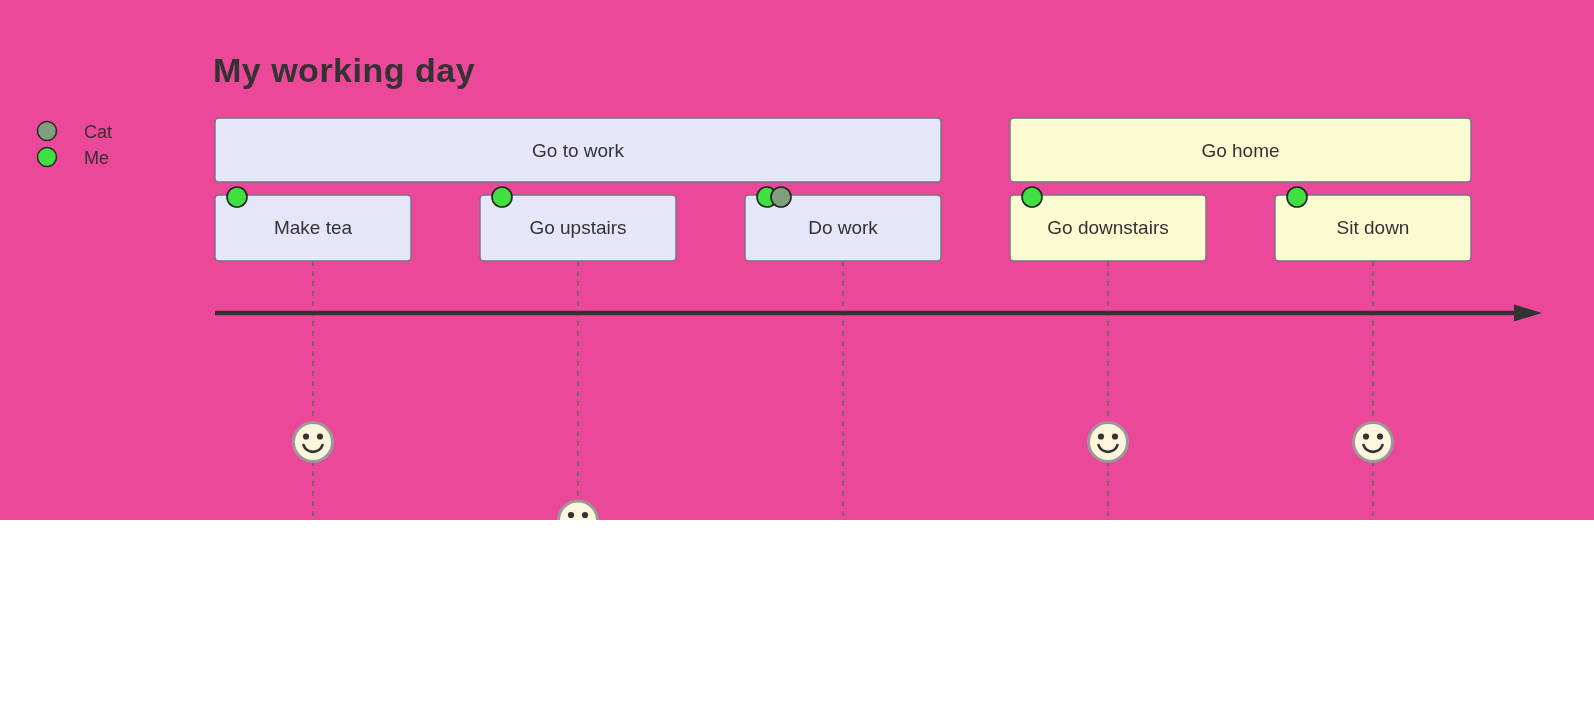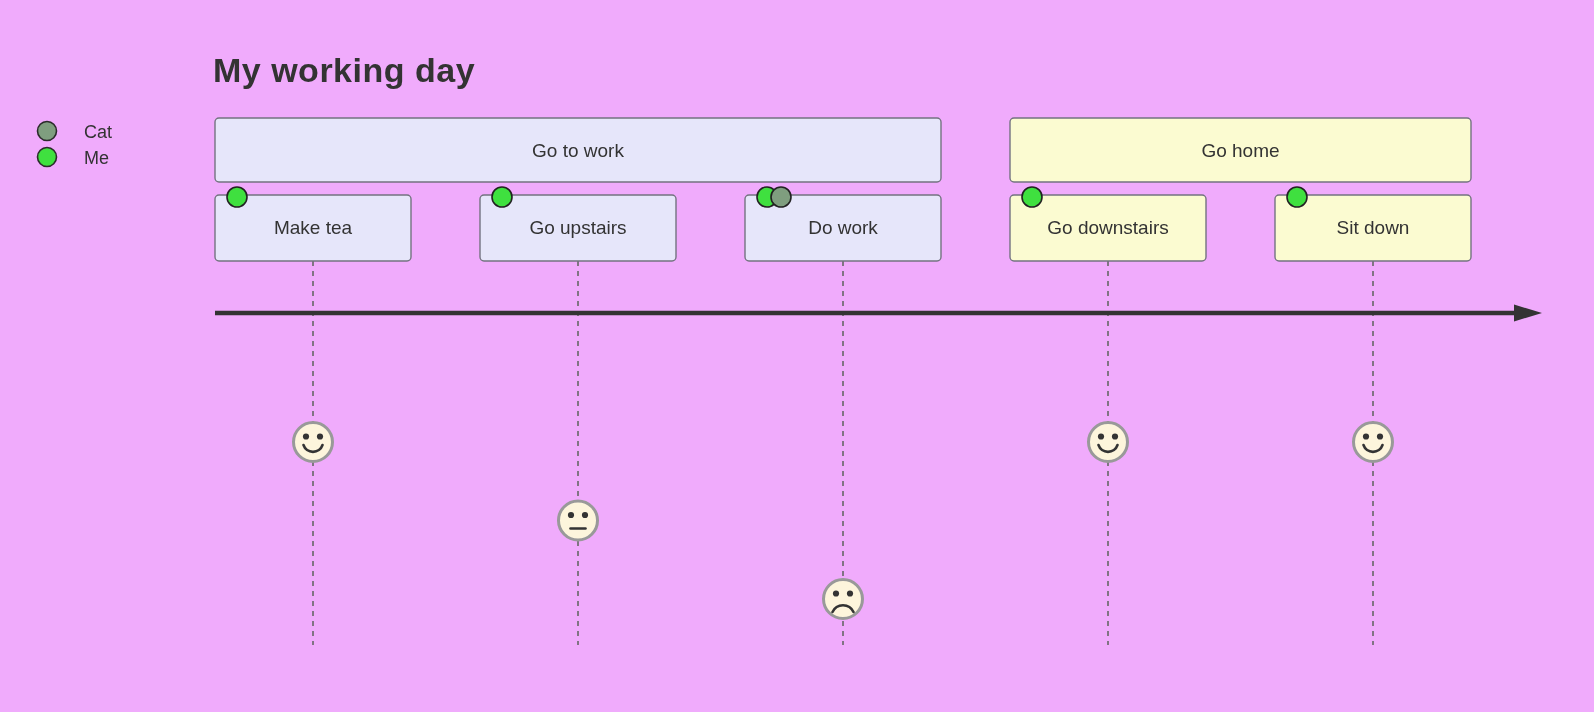--- a/index.html
+++ b/index.html
@@ -1,16 +1,16 @@
 <!DOCTYPE html>
 <html><head>
 <meta charset="utf-8">
 <style>
   html,body{margin:0;padding:0;background:#ffffff;}
-  .stage{width:1594px;height:712px;position:relative;background:#f0abfc;overflow:hidden;}
+  .stage{width:1594px;height:520px;position:relative;background:#ec4899;overflow:hidden;}
   svg{display:block;}
   text{font-family:"Liberation Sans","DejaVu Sans",sans-serif;fill:#333333;}
   .title{font-size:34px;font-weight:700;letter-spacing:0.5px;}
   .box-label{font-size:19px;text-anchor:middle;}
   .legend-label{font-size:18px;}
   .dash{stroke:#666666;stroke-width:1.6;stroke-dasharray:5 5;fill:none;}
   .mouth{stroke:#333333;stroke-width:2.6;fill:none;stroke-linecap:round;}
 </style>
 </head>
 <body>

